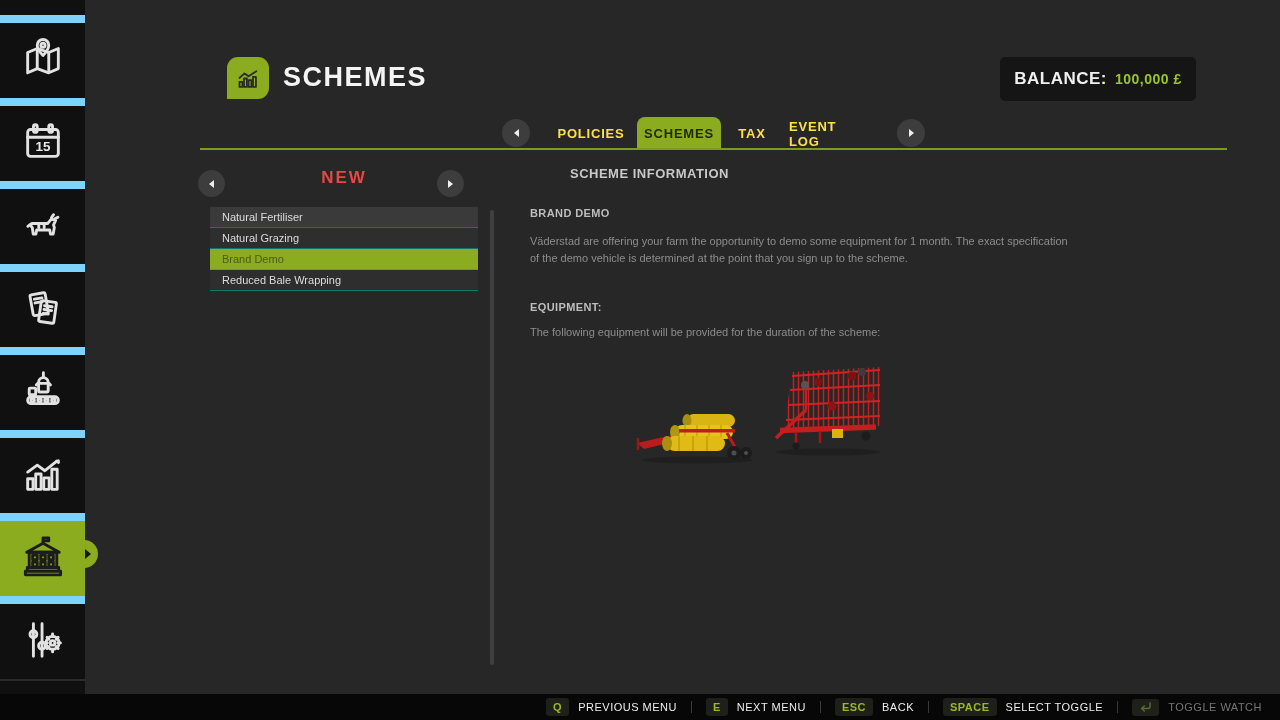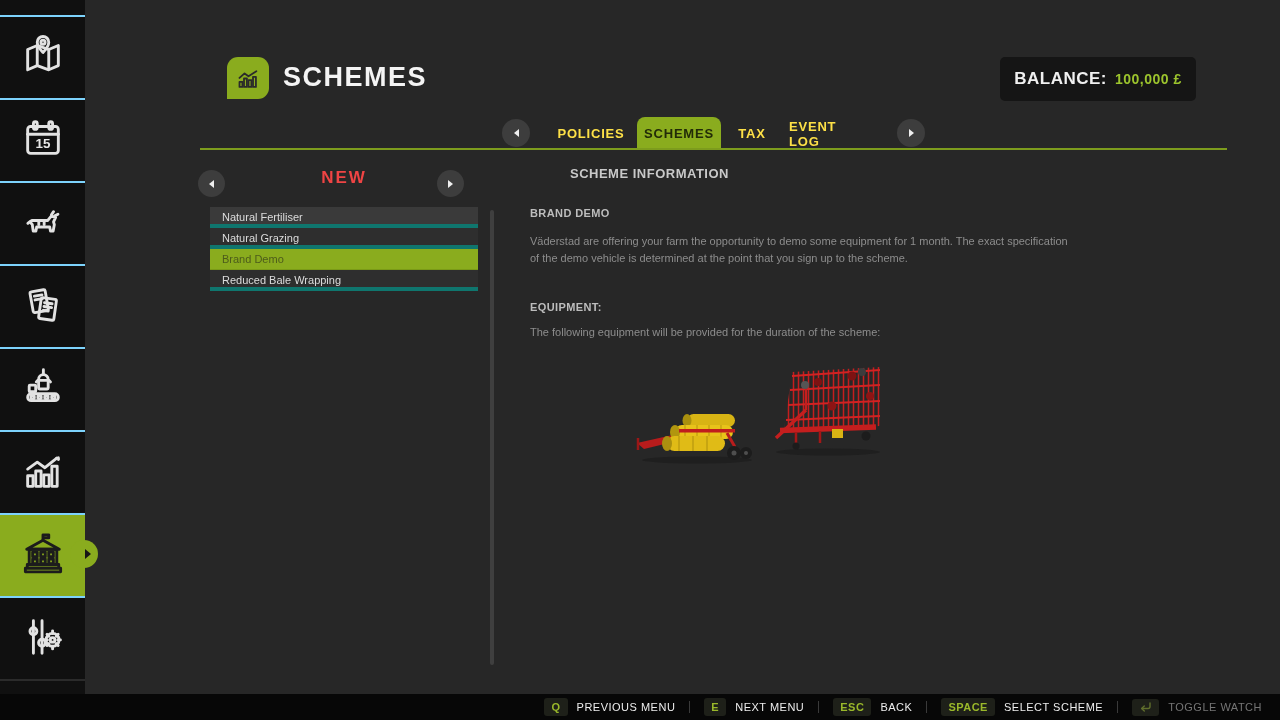--- a/index.html
+++ b/index.html
@@ -3,21 +3,21 @@
 <meta charset="utf-8">
 <style>
   * { margin:0; padding:0; box-sizing:border-box; }
   html,body { width:1280px; height:720px; background:#272727; overflow:hidden;
     font-family:"Liberation Sans", sans-serif; }
   .screen { position:relative; width:1280px; height:720px; background:#272727; }
 
   
   .sidebar { position:absolute; left:0; top:0; width:85px; height:694px; background:#101010; }
   .side-item { position:absolute; left:0; width:85px; height:83px;
-    display:flex; align-items:center; justify-content:center; border-top:2px solid #7dd3fc; }
+    display:flex; align-items:center; justify-content:center; border-top:8px solid #7dd3fc; }
   .side-item svg { stroke:#e2e2e2; fill:none; stroke-width:1.5; stroke-linecap:round; stroke-linejoin:round; }
   .side-item.active { background:#8aac1e; }
   .side-item.active svg { stroke:#1c1c1c; }
   .active-bump { position:absolute; left:70px; top:540px; width:28px; height:28px;
     border-radius:50%; background:#8aac1e; }
   .active-arrow { position:absolute; left:85px; top:549px; width:0; height:0;
     border-top:5px solid transparent; border-bottom:5px solid transparent; border-left:6px solid #161616; }
   .cal-num { font-size:7px; font-weight:bold; fill:#e8e8e8; stroke:none; }
 
   
@@ -44,21 +44,21 @@
   .tab.active { background:#8aac1e; color:#222b08; border-radius:8px 8px 0 0; }
   .tabs-rule { position:absolute; left:200px; top:148px; width:1027px; height:2px; background:#7d9c1d; }
 
   
   .list-title { position:absolute; left:210px; top:168px; width:268px; text-align:center;
     font-size:17px; font-weight:700; letter-spacing:2px; color:#ef4444; }
   .list-arrow-left { left:198px; top:170px; width:27px; height:27px; }
   .list-arrow-right { left:437px; top:170px; width:27px; height:27px; }
   .scheme-list { position:absolute; left:210px; top:207px; width:268px; }
   .scheme-row { height:21px; line-height:21px; padding-left:12px; font-size:11px; color:#dcdcdc;
-    border-bottom:4px solid #0f766e; background:#2e2e2e; }
+    border-bottom:1px solid #0f766e; background:#2e2e2e; }
   .scheme-row.alt { background:#3a3a3a; }
   .scheme-row.selected { background:#8aac1e; color:#4d5c1b; border-bottom:1px solid #7a9a17; }
   .list-scrollbar { position:absolute; left:490px; top:210px; width:4px; height:455px;
     background:#3f3f3f; border-radius:2px; }
 
   
   .info-title { position:absolute; left:530px; top:166px; font-size:13px; font-weight:700;
     letter-spacing:.5px; color:#c9c9c9;margin-left:40px; }
   .scheme-name { position:absolute; left:530px; top:207px; font-size:11px; font-weight:700;
     letter-spacing:.4px; color:#bdbdbd; }
@@ -311,21 +311,21 @@
       <span class="hint-label">NEXT MENU</span>
     </div>
     <div class="sep"></div>
     <div class="hint">
       <span class="keycap">ESC</span>
       <span class="hint-label">BACK</span>
     </div>
     <div class="sep"></div>
     <div class="hint">
       <span class="keycap">SPACE</span>
-      <span class="hint-label">SELECT SCHEME</span>
+      <span class="hint-label">SELECT TOGGLE</span>
     </div>
     <div class="sep"></div>
     <div class="hint disabled">
       <span class="keycap">
         <svg width="13" height="11" viewBox="0 0 13 11" style="display:block">
           <path d="M11 1v3.5a2 2 0 0 1-2 2H3" fill="none" stroke="#5f6e2c" stroke-width="1.4" stroke-linecap="round" stroke-linejoin="round"></path>
           <path d="M5.3 4L2.6 6.5l2.7 2.5" fill="none" stroke="#5f6e2c" stroke-width="1.4" stroke-linecap="round" stroke-linejoin="round"></path>
         </svg>
       </span>
       <span class="hint-label">TOGGLE WATCH</span>

